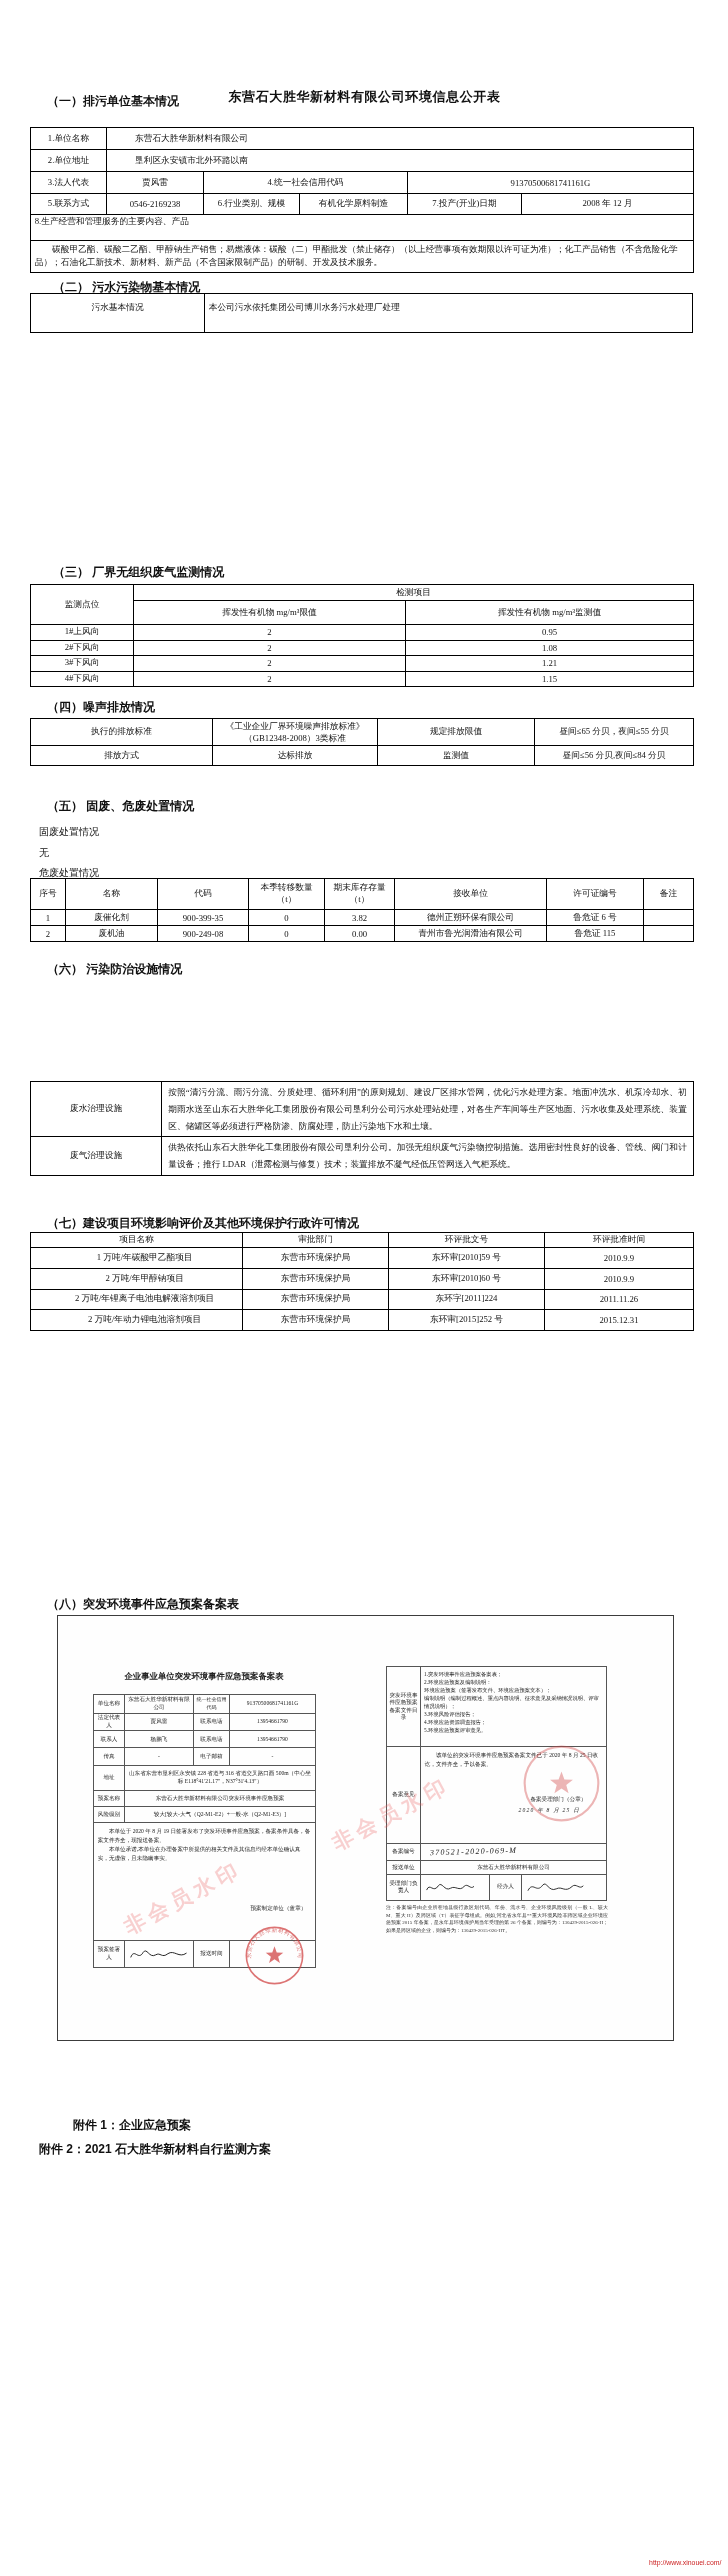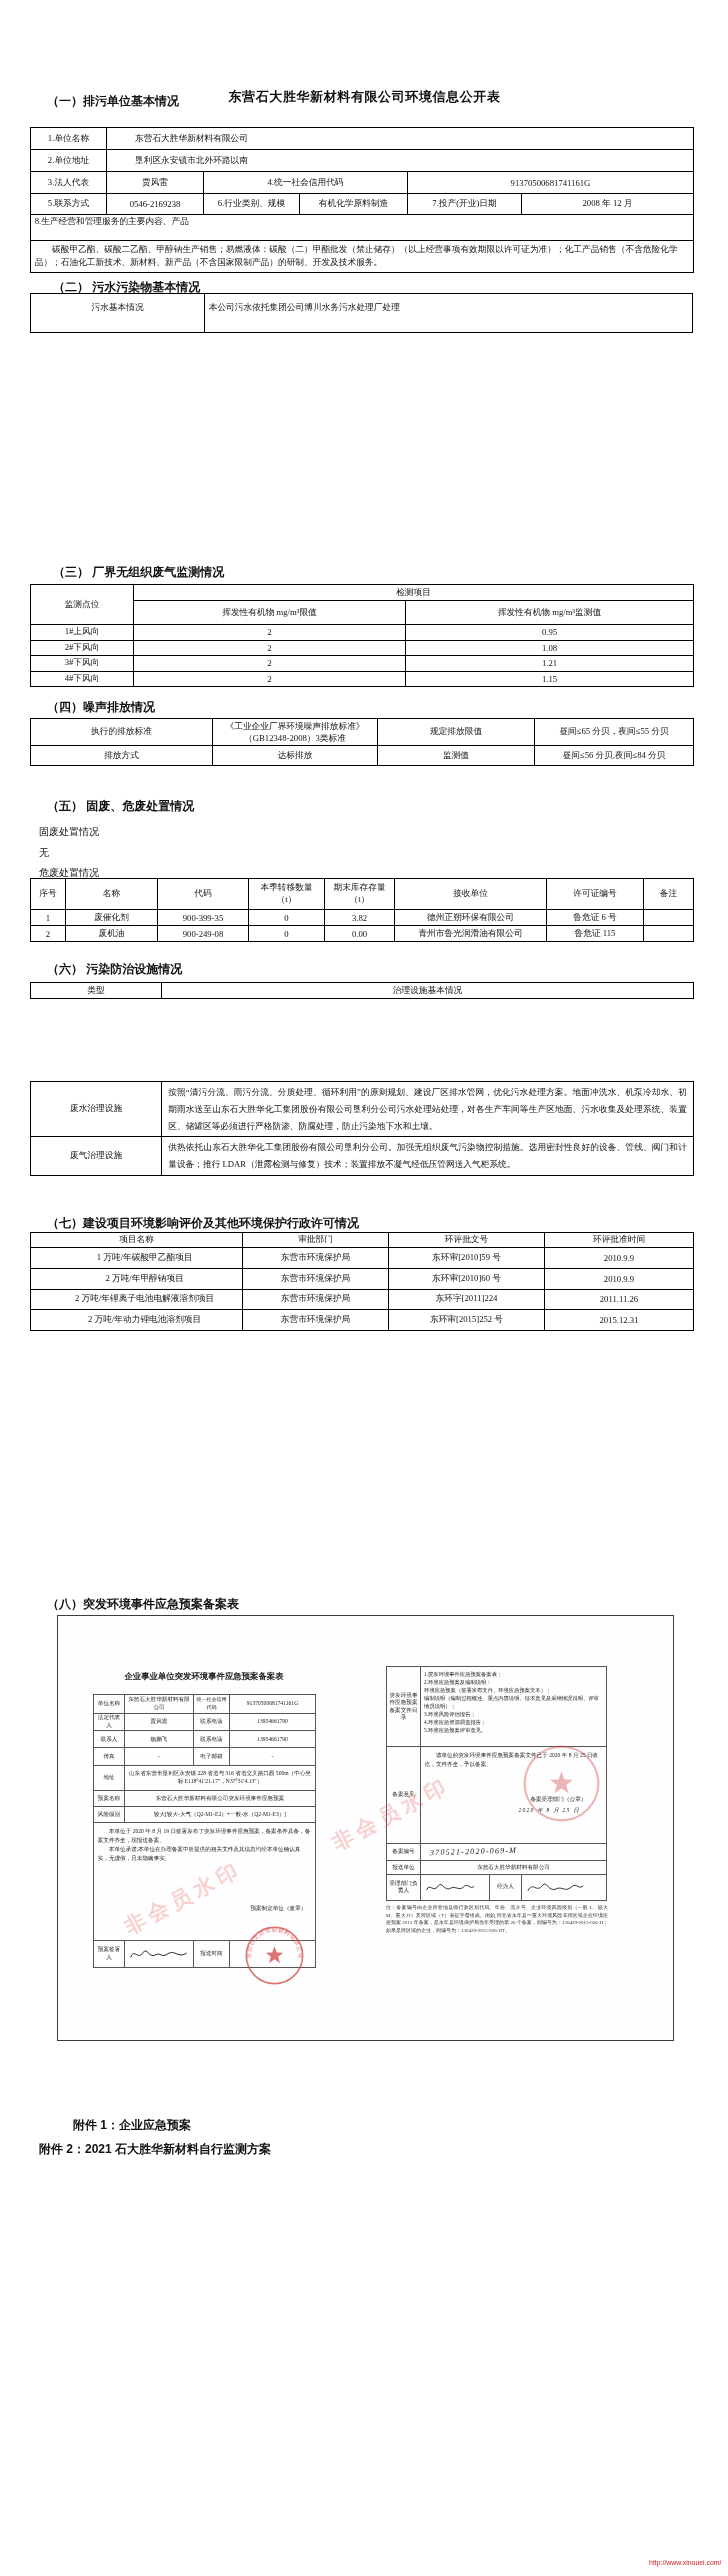--- a/index.html
+++ b/index.html
@@ -223,32 +223,20 @@
           <td>0</td>
           <td>0.00</td>
           <td>青州市鲁光润滑油有限公司</td>
           <td>鲁危证 115</td>
           <td></td>
         </tr>
       </tbody>
   </table>
 
   <div class="abs sec-h" style="left:47px;top:961px;">（六） 污染防治设施情况</div>
-  <table class="abs" id="t6a" style="left:30px;top:982px;width:663px;">
-    <colgroup>
-        <col style="width:131px">
-        <col style="width:532px">
-      </colgroup>
-    <tbody>
-        <tr style="height:16px">
-      <td class="c">类型</td>
-      <td class="c">治理设施基本情况</td>
-    </tr>
-  </tbody>
-    </table>
   <table class="abs" id="t6b" style="left:30px;top:1081px;width:663px;">
     <colgroup>
         <col style="width:131px">
         <col style="width:532px">
       </colgroup>
     <tbody>
         <tr style="height:55px">
       <td class="c">废水治理设施</td>
       <td class="desc">按照“清污分流、雨污分流、分质处理、循环利用”的原则规划、建设厂区排水管网，优化污水处理方案。地面冲洗水、机泵冷却水、初期雨水送至山东石大胜华化工集团股份有限公司垦利分公司污水处理站处理，对各生产车间等生产区地面、污水收集及处理系统、装置区、储罐区等必须进行严格防渗、防腐处理，防止污染地下水和土壤。</td>
     </tr>

